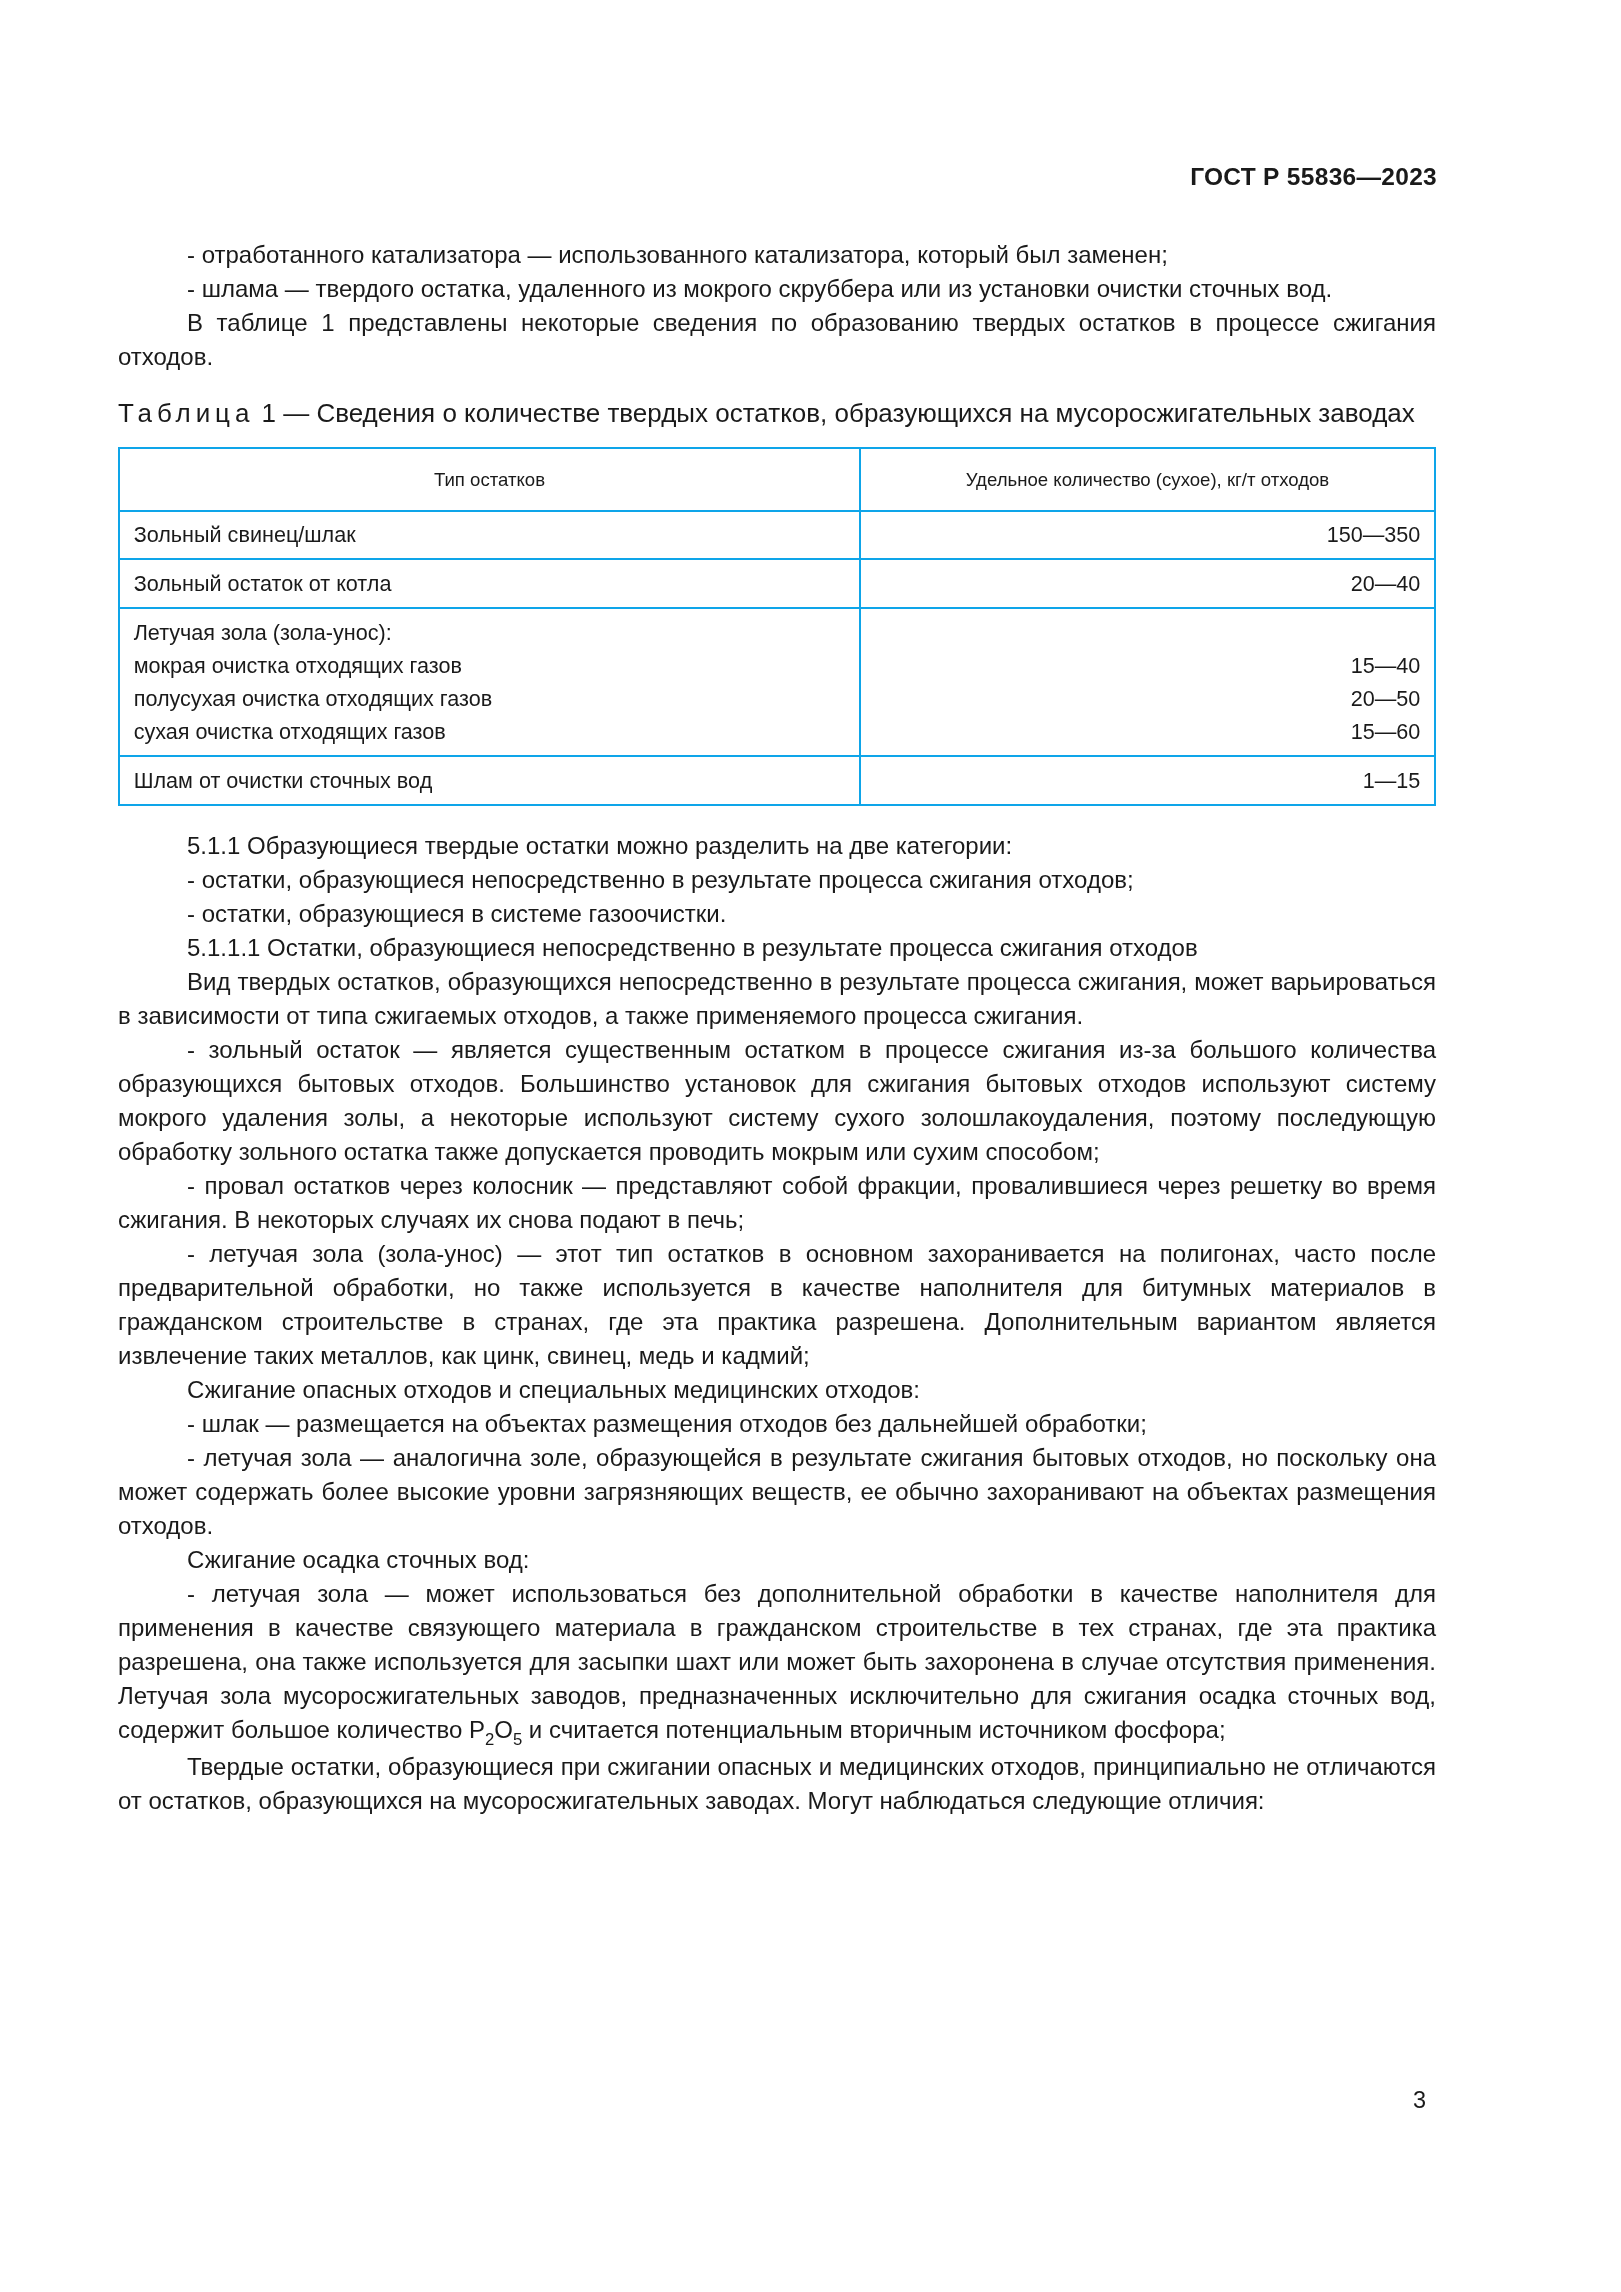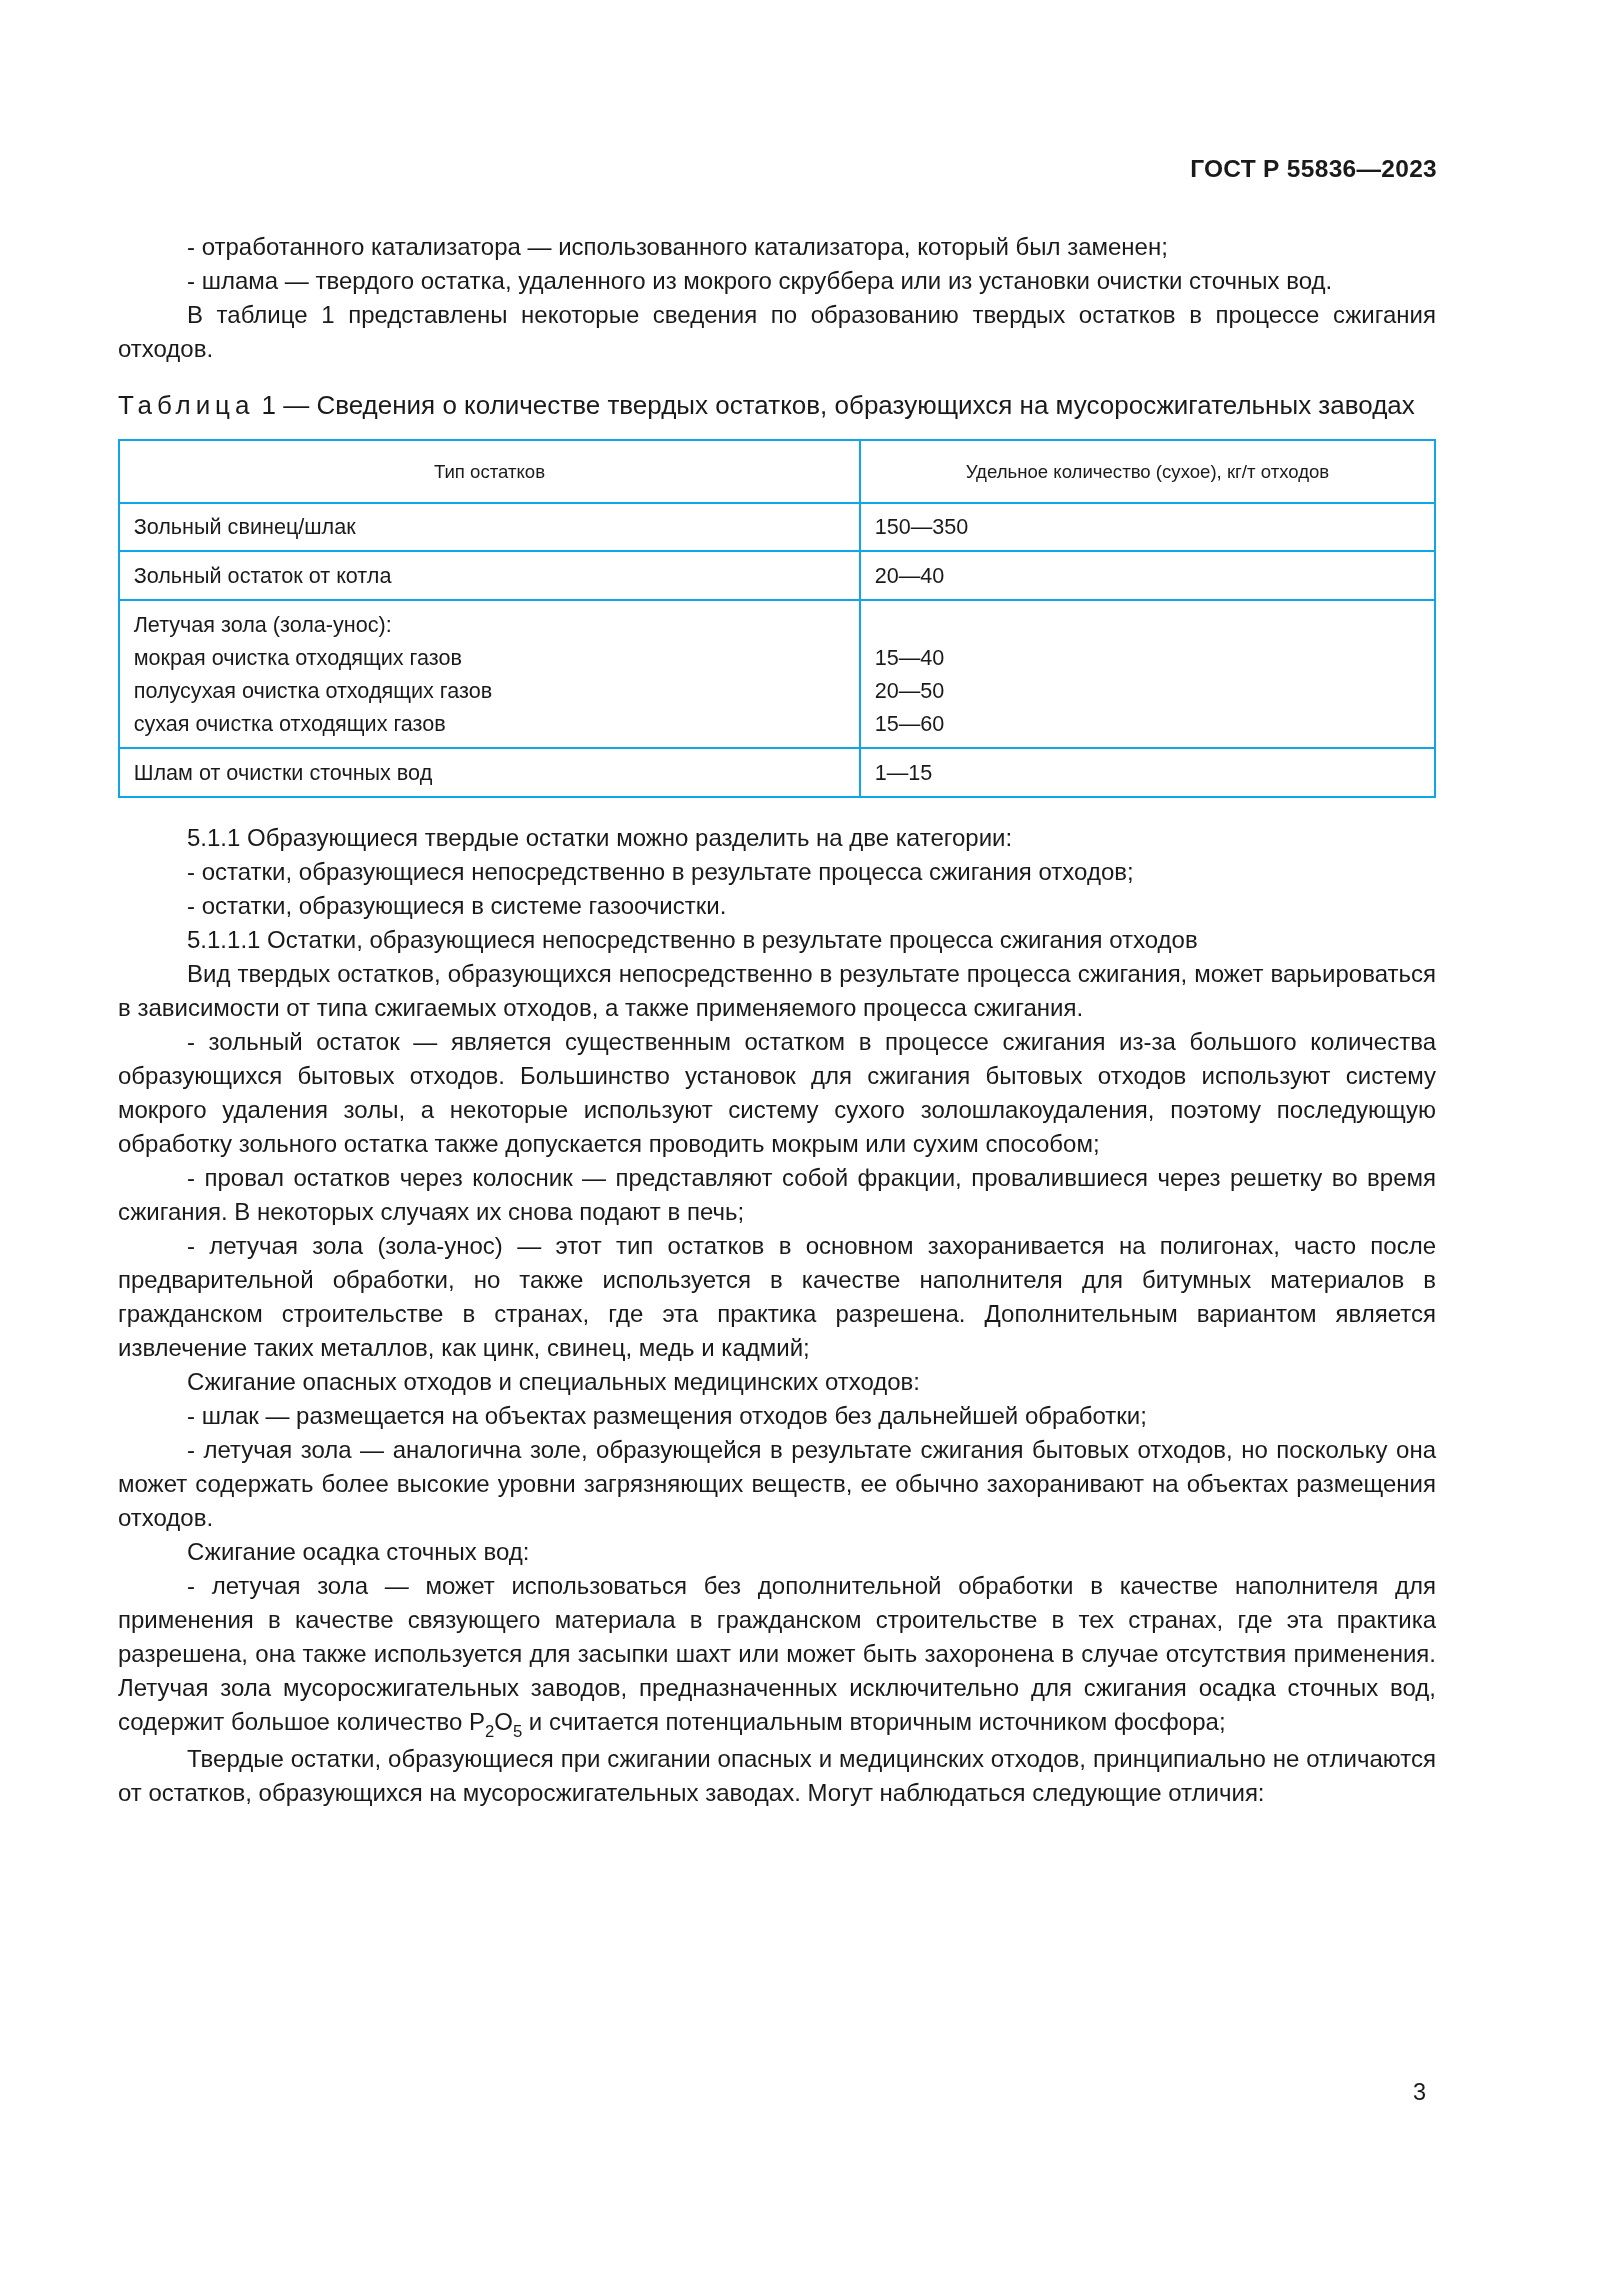--- a/index.html
+++ b/index.html
@@ -1,28 +1,28 @@
 <!DOCTYPE html>
 <html><head>
 <meta charset="utf-8">
 <style>
   html, body { margin: 0; padding: 0; background: #ffffff; }
   body { width: 1621px; height: 2293px; position: relative; overflow: hidden;
          font-family: "Liberation Sans", sans-serif; color: #1a1a1a; }
-  .page { position: absolute; left: 0; top: 8px; width: 1621px; height: 2166px; }
+  .page { position: absolute; left: 0; top: 16px; width: 1621px; height: 2166px; }
   .header { position: absolute; right: 184px; top: 147px; font-size: 24.5px; font-weight: bold; letter-spacing: 0.3px; }
   .content { position: absolute; left: 118px; top: 222px; width: 1318px; font-size: 24px; line-height: 34px; }
   .content p { margin: 0; text-align: justify; text-align-last: left; }
   .ind { text-indent: 69px; }
   .caption { font-size: 26px; margin-top: 21.6px !important; margin-bottom: 17.6px !important; text-indent: 0; }
   .caption .spaced { letter-spacing: 4.9px; }
   table { width: 100%; border-collapse: collapse; font-size: 21.6px; line-height: 33px; margin-bottom: 23.5px; }
   td, th { border: 2px solid #0ea5e9; padding: 6.9px 13.7px; vertical-align: top; }
   th { font-weight: normal; font-size: 18.6px; text-align: center; padding: 13.7px 13.7px; }
-  td.val { text-align: left; }
+  td.val { text-align: right; }
   col.c1 { width: 741px; }
   .sub { font-size: 16.7px; position: relative; top: 6.9px; }
   .pagenum { position: absolute; left: 1413px; top: 2071px; font-size: 23.5px; }
 </style>
 </head>
 <body>
 
 <div class="page">
   <div class="header">ГОСТ Р 55836—2023</div>
 

